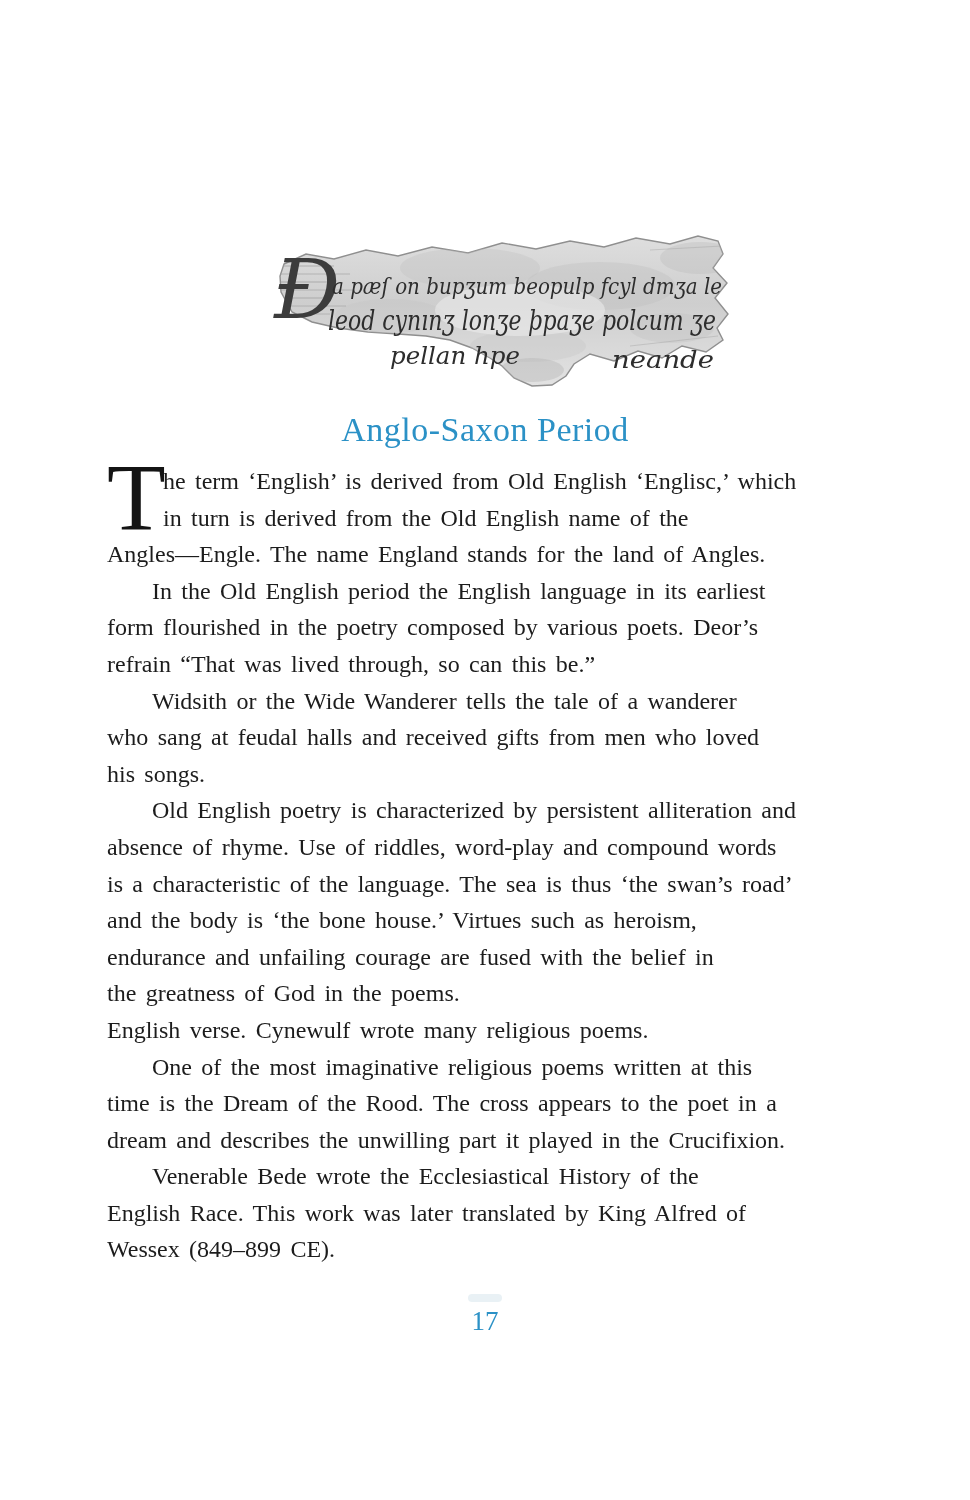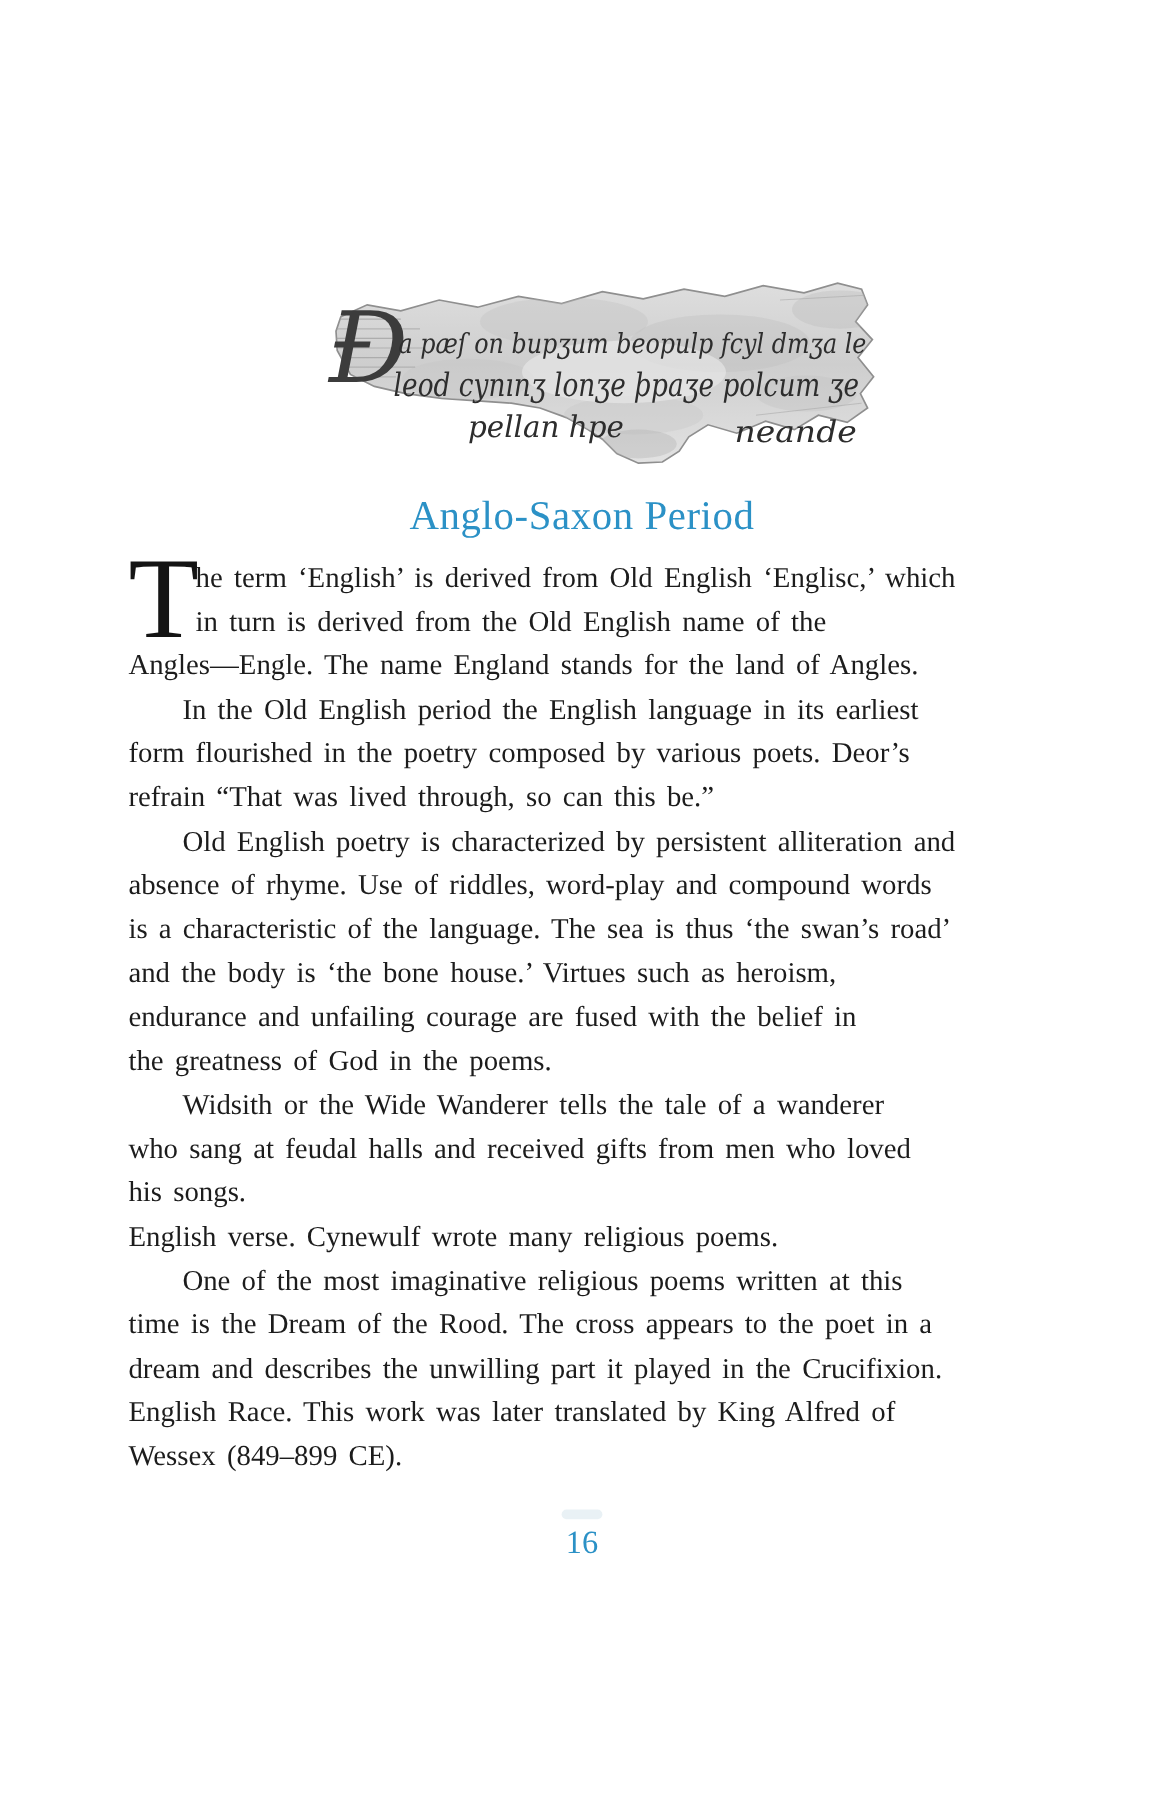--- a/index.html
+++ b/index.html
@@ -118,43 +118,44 @@
         <div class="line"><span>he term ‘English’ is derived from Old English ‘Englisc,’ which</span></div>
         <div class="line"><span>in turn is derived from the Old English name of the</span></div>
         <div class="line"><span>Angles—Engle. The name England stands for the land of Angles.</span></div>
       </div>
       <div class="para">
         <div class="line indent"><span>In the Old English period the English language in its earliest</span></div>
         <div class="line"><span>form flourished in the poetry composed by various poets. </span><span class="it">Deor’s</span></div>
         <div class="line"><span>refrain “That was lived through, so can this be.”</span></div>
       </div>
       <div class="para">
+        <div class="line indent"><span class="it">Widsith</span><span> or the </span><span class="it">Wide Wanderer</span><span> tells the tale of a wanderer</span></div>
+        <div class="line"><span>who sang at feudal halls and received gifts from men who loved</span></div>
+        <div class="line"><span>his songs.</span></div>
+      </div>
+      <div class="para">
         <div class="line indent"><span>Old English poetry is characterized by persistent alliteration and</span></div>
         <div class="line"><span>absence of rhyme. Use of riddles, word-play and compound words</span></div>
         <div class="line"><span>is a characteristic of the language. The sea is thus ‘the swan’s road’</span></div>
         <div class="line"><span>and the body is ‘the bone house.’ Virtues such as heroism,</span></div>
         <div class="line"><span>endurance and unfailing courage are fused with the belief in</span></div>
         <div class="line"><span>the greatness of God in the poems.</span></div>
-      </div>
-      <div class="para">
-        <div class="line indent"><span class="it">Widsith</span><span> or the </span><span class="it">Wide Wanderer</span><span> tells the tale of a wanderer</span></div>
-        <div class="line"><span>who sang at feudal halls and received gifts from men who loved</span></div>
-        <div class="line"><span>his songs.</span></div>
       </div>
       <div class="para">
         <div class="line"><span>English verse. Cynewulf wrote many religious poems.</span></div>
       </div>
       <div class="para">
         <div class="line indent"><span>One of the most imaginative religious poems written at this</span></div>
         <div class="line"><span>time is the </span><span class="it">Dream of the Rood</span><span>. The cross appears to the poet in a</span></div>
         <div class="line"><span>dream and describes the unwilling part it played in the Crucifixion.</span></div>
       </div>
       <div class="para">
+        <div class="line indent"><span>Venerable Bede wrote the </span><span class="it">Ecclesiastical History of the</span></div>
         <div class="line"><span class="it">English Race</span><span>. This work was later translated by King Alfred of</span></div>
         <div class="line"><span>Wessex (849–899 CE).</span></div>
       </div>
     </div>
 
   <div class="smudge"></div>
 
-  <div class="page-number" style="color: rgb(43, 145, 198);">16</div>
+  <div class="page-number" style="color: rgb(43, 145, 198);">17</div>
 
 </div>
 
 </body></html>

